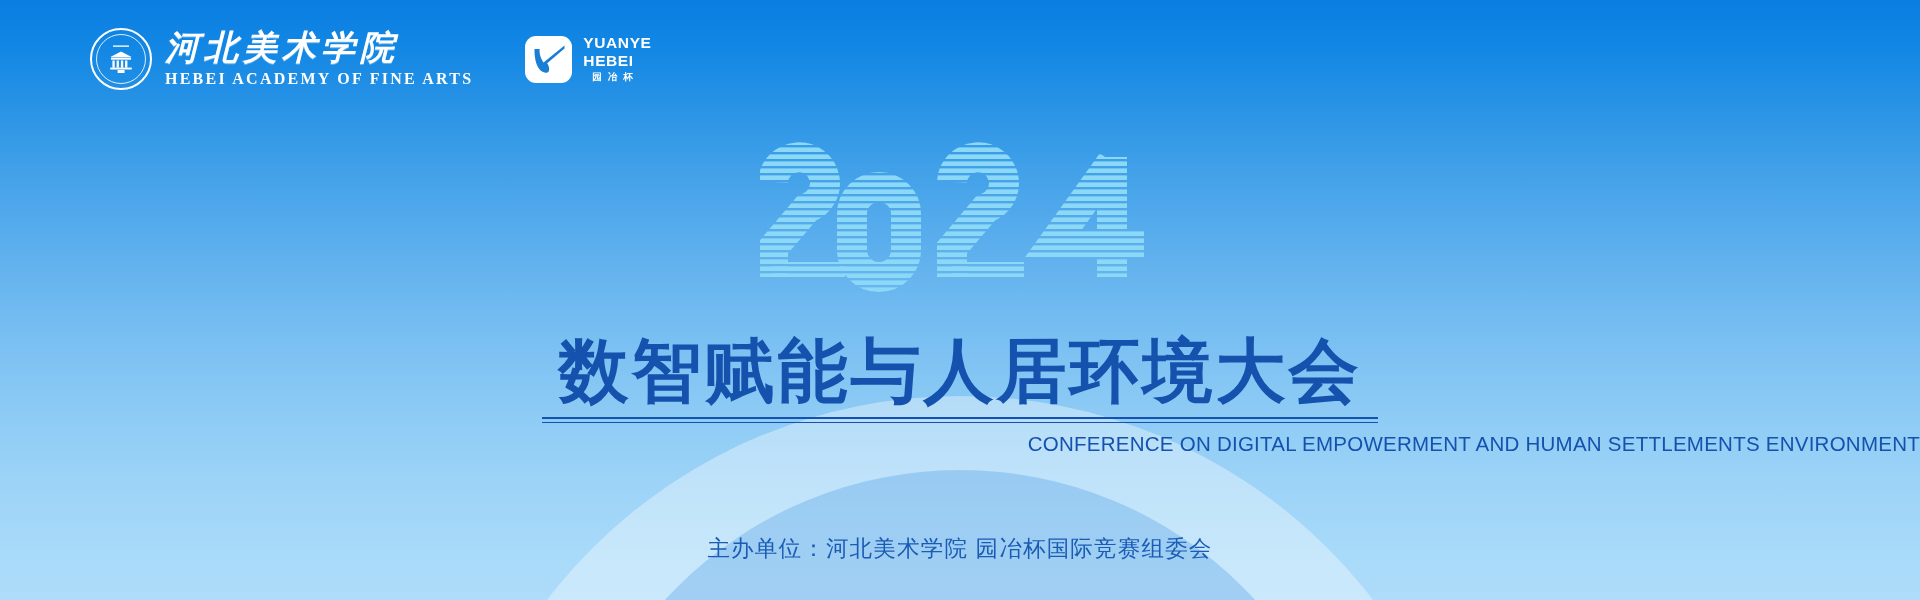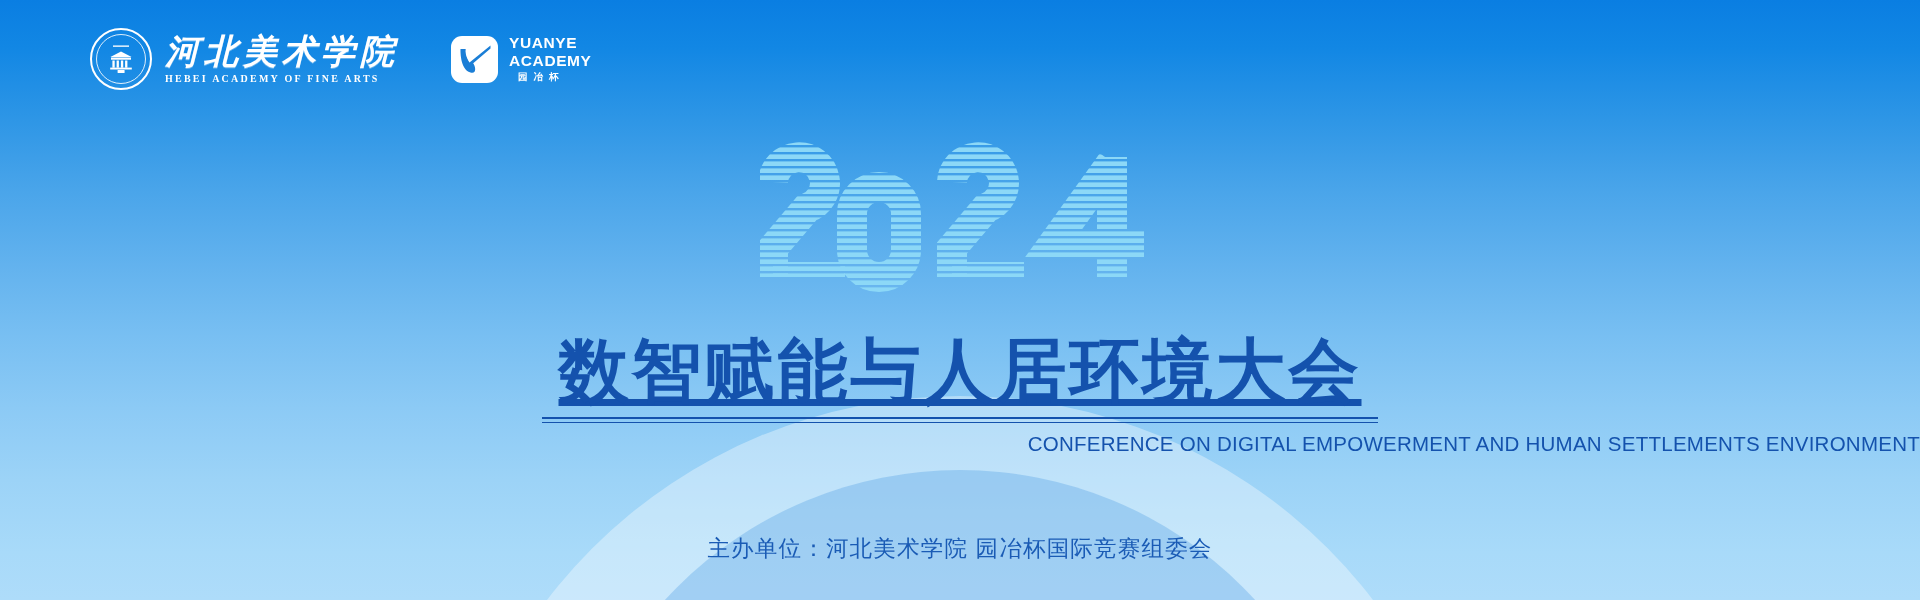--- a/index.html
+++ b/index.html
@@ -61,21 +61,21 @@
   #academy-cn{
     font-family:"Liberation Serif","DejaVu Serif",serif;
     color:#ffffff;font-size:34px;font-weight:700;
     letter-spacing:5px;line-height:1.04;
     font-style:italic;
     text-shadow:0 1px 0 rgba(255,255,255,.35);
     white-space:nowrap;
   }
   #academy-en{
     font-family:"Liberation Serif","DejaVu Serif",serif;
-    color:#ffffff;font-size:10px;font-weight:700;
+    color:#ffffff;font-size:16px;font-weight:700;
     letter-spacing:2.25px;margin-top:4px;white-space:nowrap;
   }
 
   
   #yuanye-mark{
     width:47px;height:47px;border-radius:11px;background:#ffffff;
     flex:none;position:relative;overflow:hidden;
   }
   #yuanye-text{margin-left:11px;display:flex;flex-direction:column;justify-content:flex-start;}
   .yuanye-line{
@@ -97,21 +97,20 @@
   
   #title-block{
     position:absolute;left:0;right:0;top:336px;z-index:5;
     text-align:center;
   }
   #title-cn{
     font-family:"DejaVu Sans","Liberation Sans",sans-serif;
     color:#1452ad;font-weight:700;font-size:70px;
     letter-spacing:3px;line-height:1;white-space:nowrap;
     display:inline-block;
-    text-decoration:underline;
   }
   #title-rules{
     width:836px;margin:11px auto 0;
   }
   #title-rules .rule{height:1.6px;background:#1452ad;}
   #title-rules .rule.second{margin-top:3px;height:1.6px;background:#1452ad;}
   #title-en{
     margin-top:9px;
     color:#1452ad;font-size:20.5px;font-weight:500;
     letter-spacing:.25px;white-space:nowrap;text-align:right;
@@ -161,21 +160,21 @@
 
     <div class="logo-group">
       <div id="yuanye-mark">
         <svg viewBox="0 0 47 47" width="47" height="47" aria-hidden="true">
           <path d="M9.5 13 C9.5 13 8.6 33.5 19.5 36.5 C26 38.2 24.6 30.5 22.2 27.2 L39.5 12.5 L39.5 9.5 L18.5 26.5 C18.5 26.5 13.6 19.8 14.6 13 Z" fill="#1b7ed6"></path>
           <path d="M14.2 13.0 C13.2 20.0 18.2 26.8 18.2 26.8 L16.6 28.3 C16.6 28.3 10.5 20.4 12.0 13.0 Z" fill="#1b7ed6"></path>
         </svg>
       </div>
       <div id="yuanye-text">
         <div class="yuanye-line">YUANYE</div>
-        <div class="yuanye-line">ACADEMY</div>
+        <div class="yuanye-line">HEBEI</div>
         <div id="yuanye-cn">园冶杯</div>
       </div>
     </div>
 
   </div>
 
   <div id="year-art">
     <svg viewBox="0 0 400 152" aria-hidden="true">
       <defs>
 

